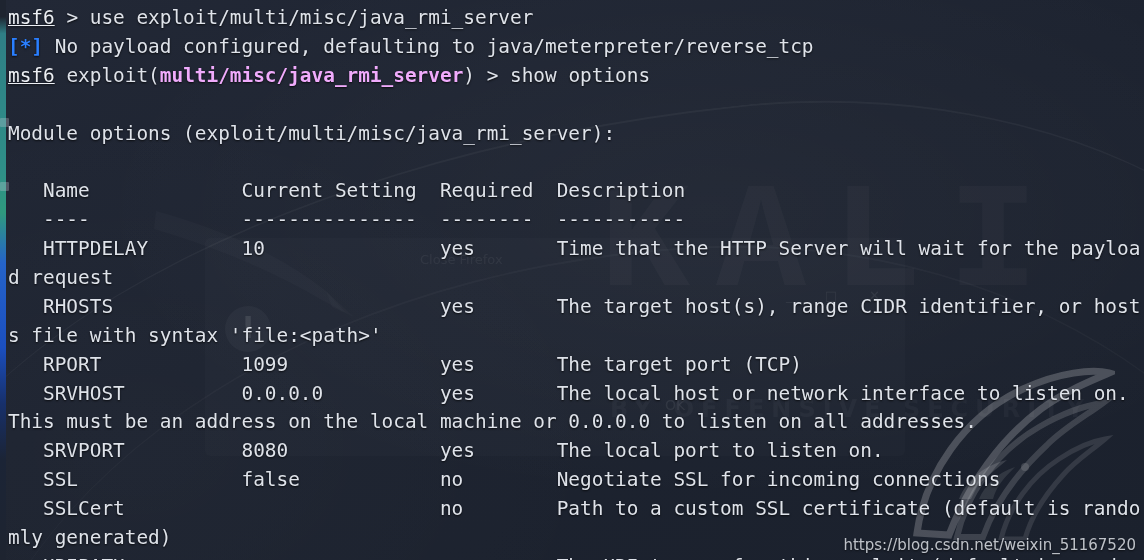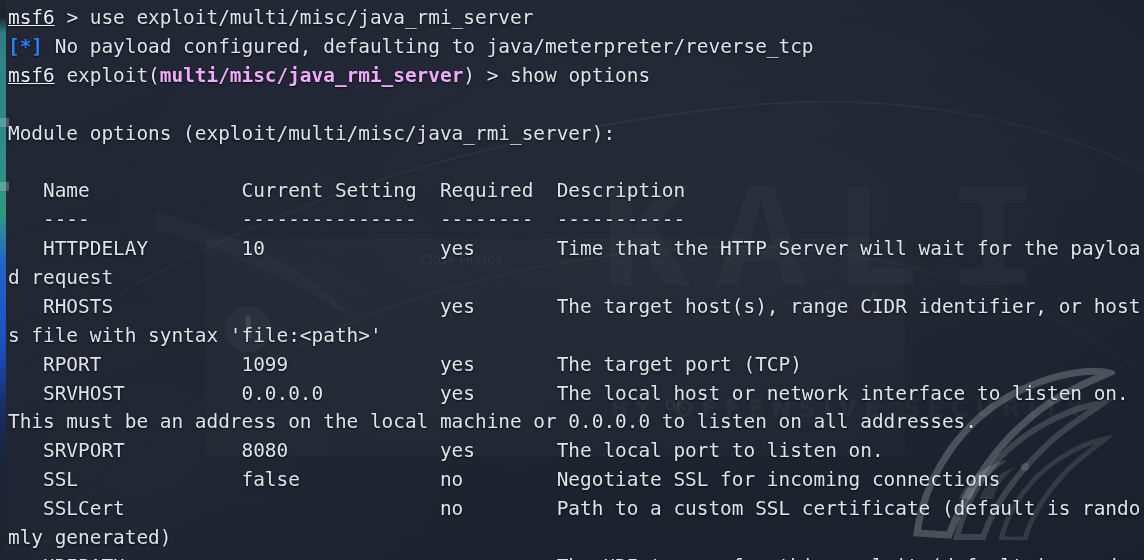--- a/index.html
+++ b/index.html
@@ -239,14 +239,15 @@
     <div class="bg-dialog-bang"></div>
     <div class="bg-dialog-ok">OK</div>
   </div>
 
   <div class="edge-strip"></div>
   <div class="edge-notch" style="top:118px;"></div>
   <div class="edge-notch" style="top:182px;"></div>
 
   <div id="term"><div class="line"><span class="c-prompt">msf6</span><span class="c-plain"> &gt; use exploit/multi/misc/java_rmi_server</span></div><div class="line"><span class="c-star">[*]</span><span class="c-plain"> No payload configured, defaulting to java/meterpreter/reverse_tcp</span></div><div class="line"><span class="c-prompt">msf6</span><span class="c-plain"> exploit(</span><span class="c-mod">multi/misc/java_rmi_server</span><span class="c-plain">) &gt; show options</span></div><div class="line blank"></div><div class="line"><span class="c-plain">Module options (exploit/multi/misc/java_rmi_server):</span></div><div class="line blank"></div><div class="line"><span class="c-plain">   Name             Current Setting  Required  Description</span></div><div class="line"><span class="c-rule">   ----             ---------------  --------  -----------</span></div><div class="line"><span class="c-plain">   HTTPDELAY        10               yes       Time that the HTTP Server will wait for the payloa</span></div><div class="line"><span class="c-plain">d request</span></div><div class="line"><span class="c-plain">   RHOSTS                            yes       The target host(s), range CIDR identifier, or host</span></div><div class="line"><span class="c-plain">s file with syntax 'file:&lt;path&gt;'</span></div><div class="line"><span class="c-plain">   RPORT            1099             yes       The target port (TCP)</span></div><div class="line"><span class="c-plain">   SRVHOST          0.0.0.0          yes       The local host or network interface to listen on.</span></div><div class="line"><span class="c-plain">This must be an address on the local machine or 0.0.0.0 to listen on all addresses.</span></div><div class="line"><span class="c-plain">   SRVPORT          8080             yes       The local port to listen on.</span></div><div class="line"><span class="c-plain">   SSL              false            no        Negotiate SSL for incoming connections</span></div><div class="line"><span class="c-plain">   SSLCert                           no        Path to a custom SSL certificate (default is rando</span></div><div class="line"><span class="c-plain">mly generated)</span></div><div class="line"><span class="c-plain">   URIPATH                           no        The URI to use for this exploit (default is random</span></div></div>
 
+  <div class="watermark">https://blog.csdn.net/weixin_51167520</div>
 
 </div>
 
 </body></html>

